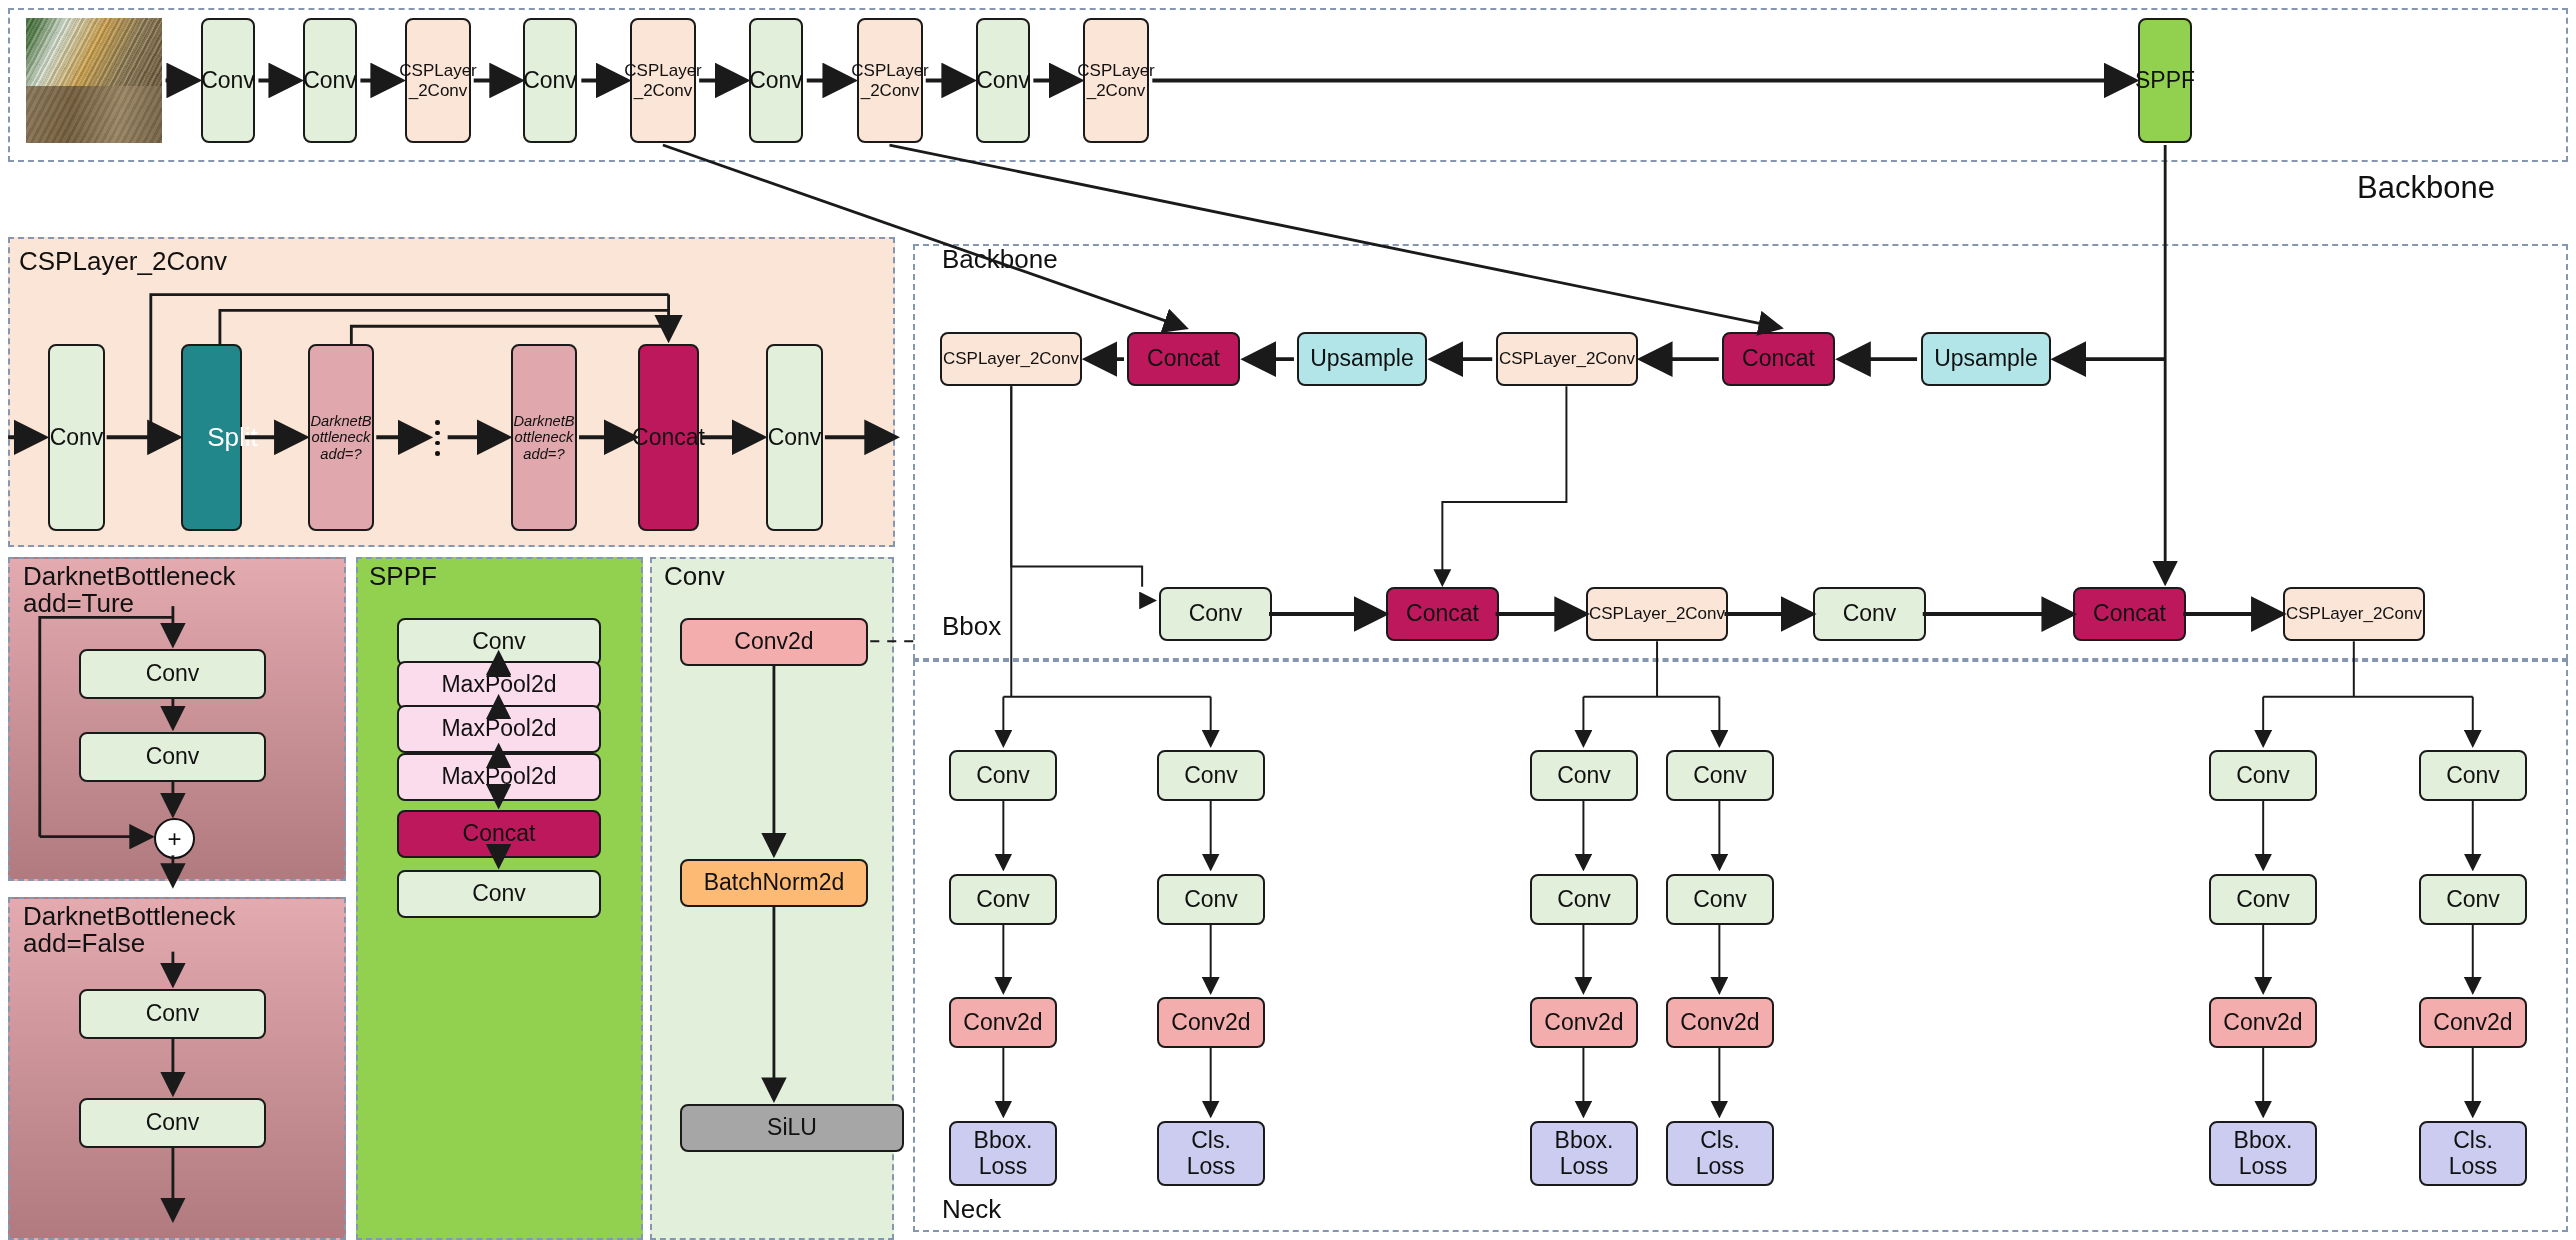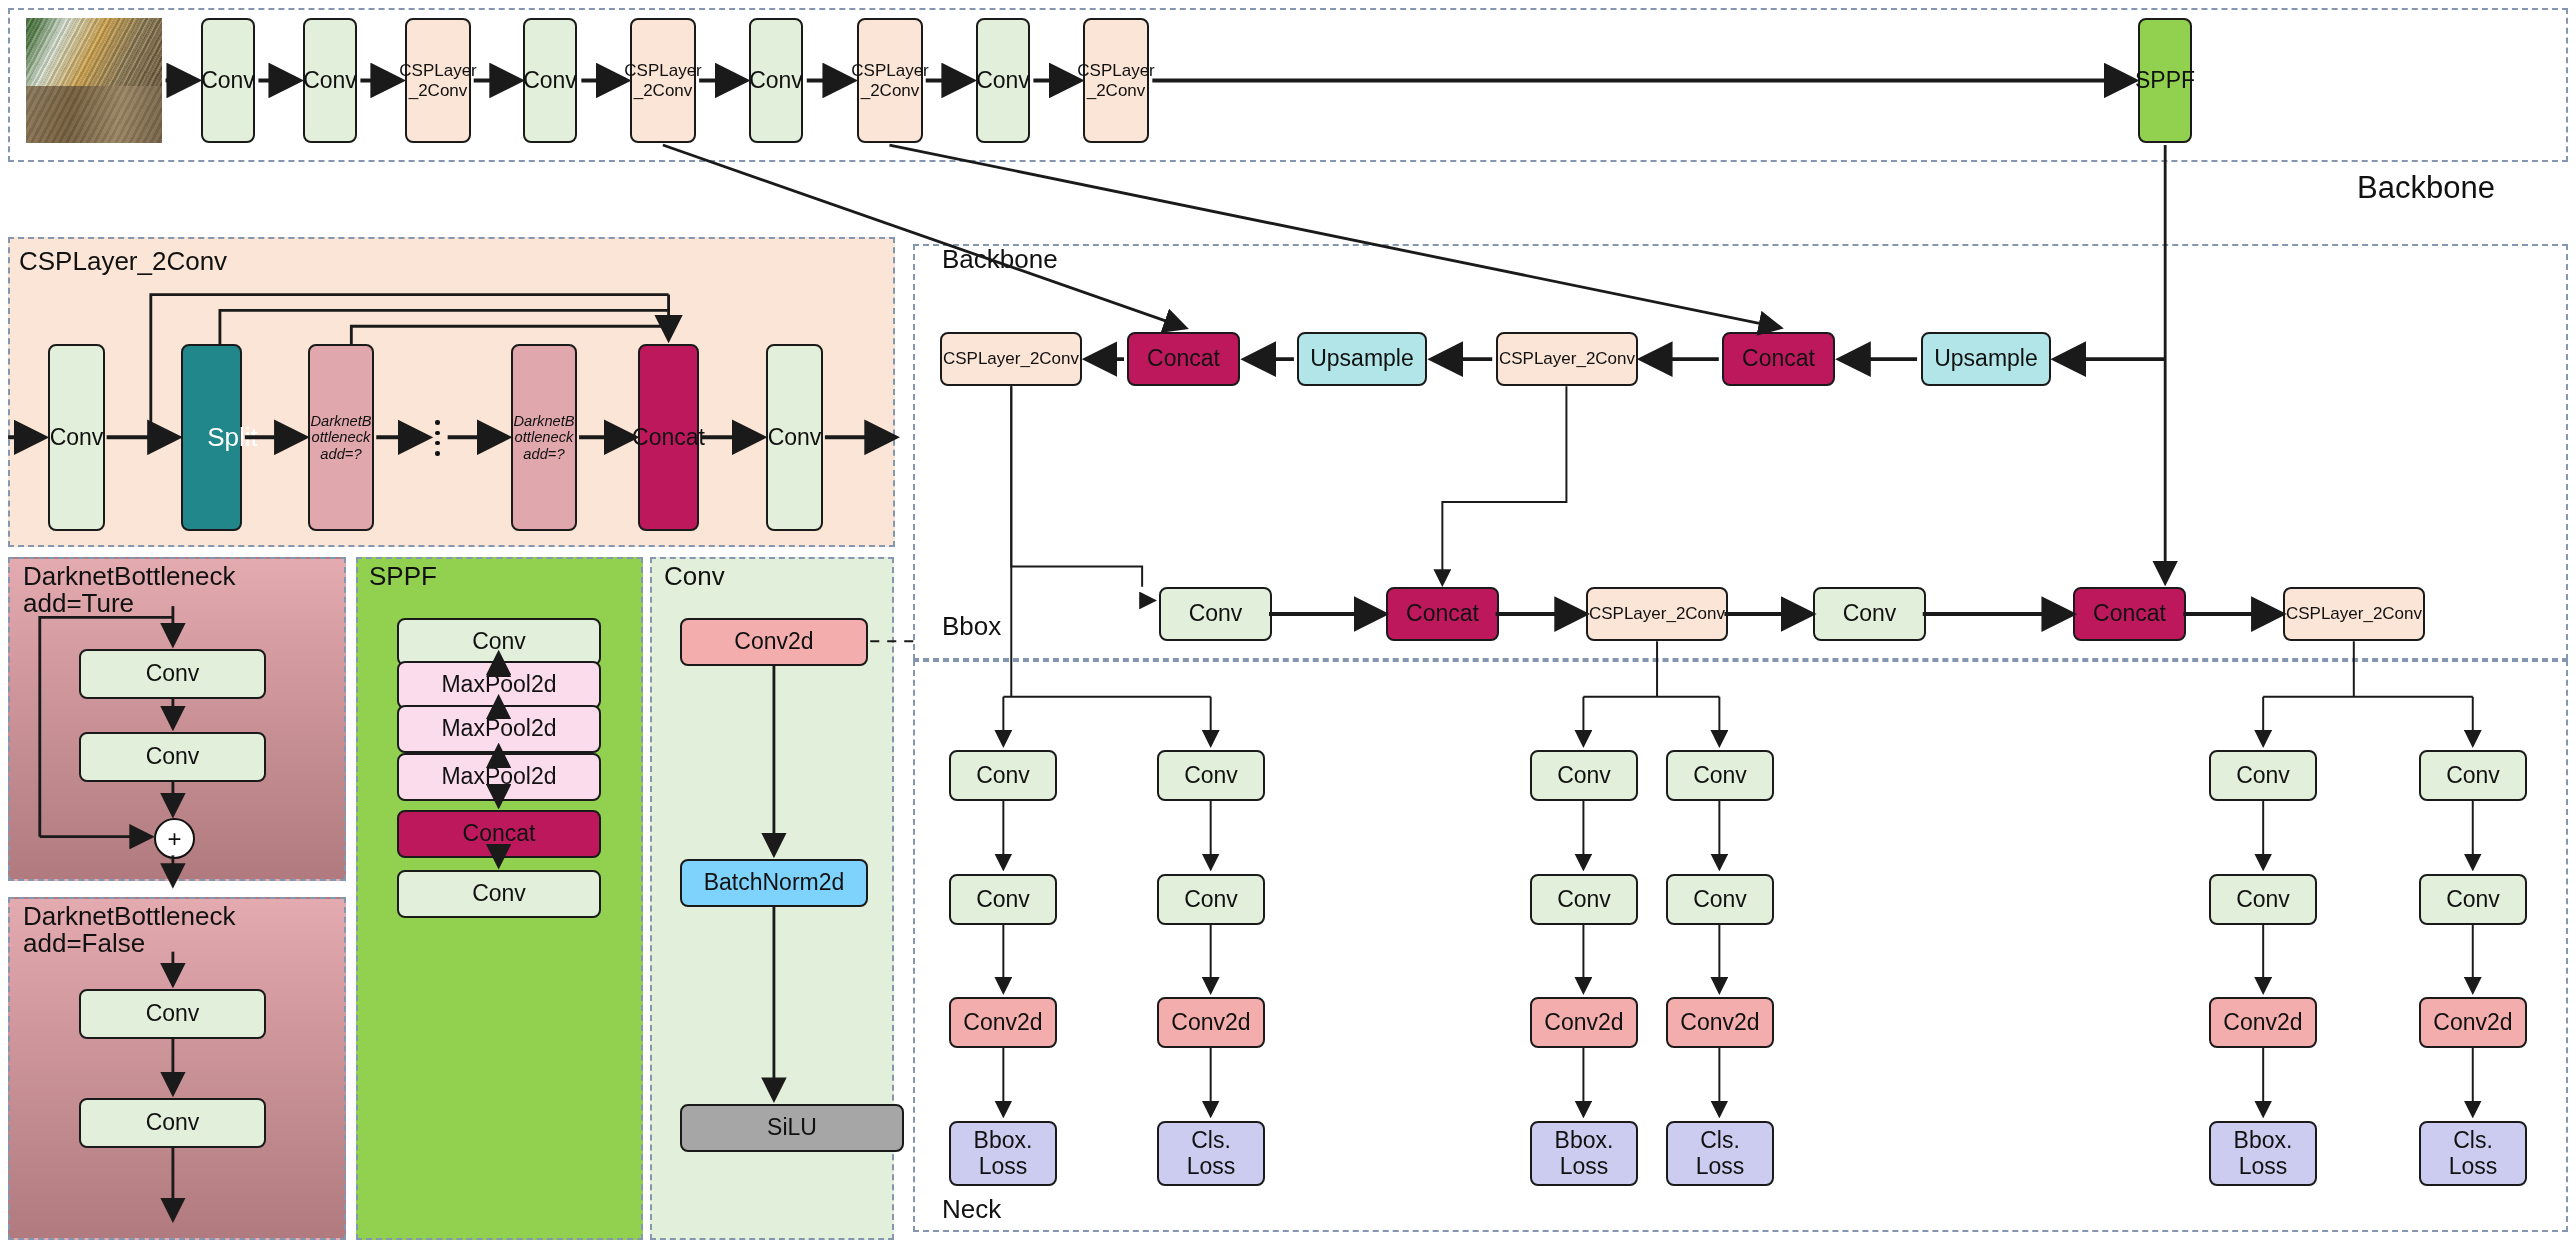--- a/index.html
+++ b/index.html
@@ -18,21 +18,21 @@
   .c-conv   {background:#e2efda;}
   .c-csp    {background:#fbe5d6;}
   .c-sppf   {background:#92d050;}
   .c-concat {background:#be185d;}
   .c-ups    {background:#b2e5e8;}
   .c-split  {background:#22878b;color:#fff;padding-left:42px;}
   .c-dbn    {background:#e0a8ac;font-style:italic;}
   .c-conv2d {background:#f4adad;}
   .c-loss   {background:#ccccf0;}
   .c-mpool  {background:#fbdcec;}
-  .c-bn     {background:#7dd3fc;}
+  .c-bn     {background:#fdba74;}
   .c-silu   {background:#a6a6a6;}
 
   
   .frame{position:absolute;box-sizing:border-box;border:2.8px dashed #8496b0;}
   .frame-label{position:absolute;font-size:31px;color:#111;white-space:nowrap;}
   .frame-label.small{font-size:26px;}
 
   
   .panel{position:absolute;box-sizing:border-box;border:2.3px dashed #8496b0;}
   .p-csp {background:#fbe5d6;}

